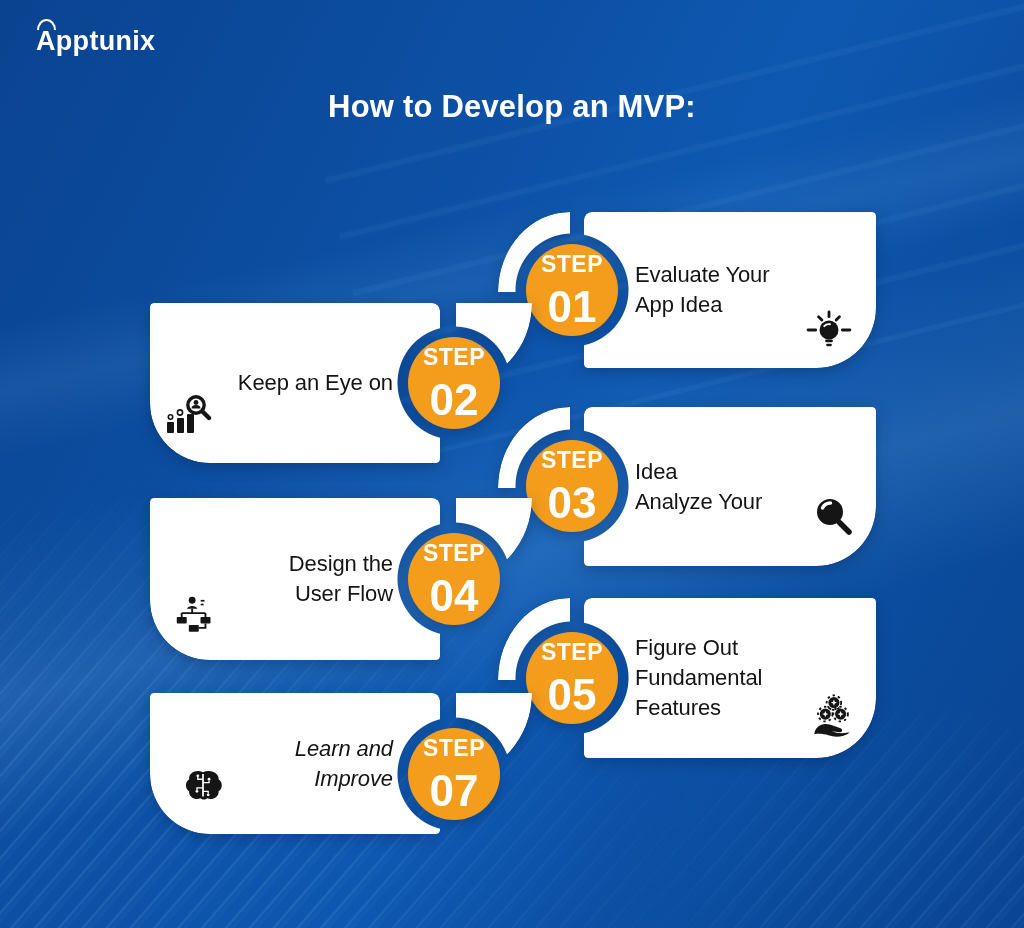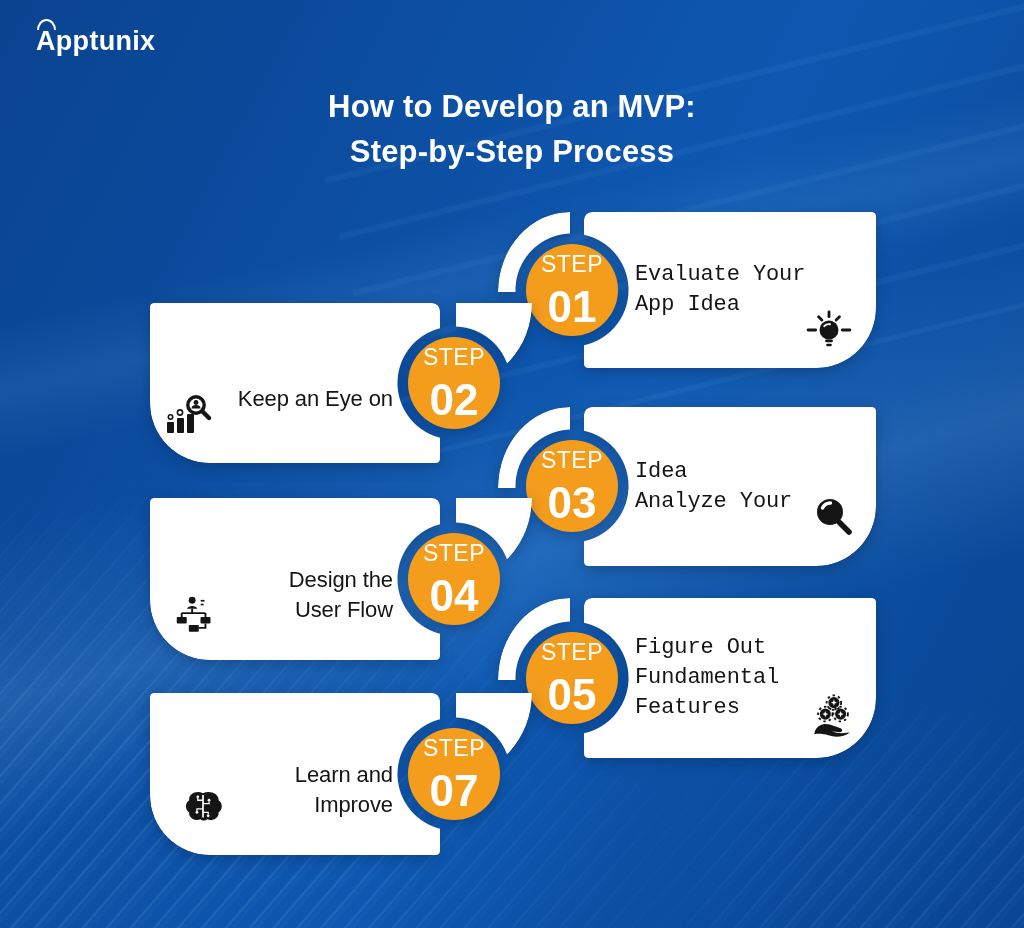--- a/index.html
+++ b/index.html
@@ -45,56 +45,56 @@
   .logo-arc{position:absolute;left:1px;top:-7px;width:15px;height:9px;border:2.5px solid #fff;border-bottom:none;border-radius:50% 50% 0 0/100% 100% 0 0;}
   
   .title{position:absolute;top:84px;left:0;width:100%;text-align:center;color:#fff;font-weight:bold;font-size:31px;line-height:45px;letter-spacing:0.2px;}
   
   .step{filter:drop-shadow(0 4px 7px rgba(3,25,62,0.30));}
   .step .card{
     position:absolute;background:#fff;z-index:2;
     -webkit-mask-image:radial-gradient(circle at var(--nx) var(--ny),transparent 56px,#000 57px);
     mask-image:radial-gradient(circle at var(--nx) var(--ny),transparent 56px,#000 57px);
   }
-  .right .card{border-radius:8px 4px 60px 4px;font-family:Liberation Mono, monospace;}
+  .right .card{border-radius:8px 4px 60px 4px;}
   .left  .card{border-radius:4px 8px 4px 60px;}
   .step .wing{
     position:absolute;background:#fff;z-index:1;
     -webkit-mask-image:radial-gradient(circle at var(--nx) var(--ny),transparent 56px,#000 57px);
     mask-image:radial-gradient(circle at var(--nx) var(--ny),transparent 56px,#000 57px);
   }
   .right .wing{border-top-left-radius:100% 100%;}
   .left  .wing{border-bottom-right-radius:100% 100%;}
   .badge{
     position:absolute;width:92px;height:92px;border-radius:50%;background:#F49C1C;
     color:#fff;display:flex;flex-direction:column;align-items:center;justify-content:center;z-index:3;
   }
-  .badge-step{font-size:23px;font-weight:normal;letter-spacing:0.5px;line-height:1;}
+  .badge-step{font-size:23px;font-weight:bold;letter-spacing:0.5px;line-height:1;}
   .badge-num{font-size:44px;font-weight:bold;line-height:0.95;margin-top:10px;}
   .card-text{position:absolute;top:50%;transform:translateY(-50%);font-size:22px;line-height:30px;color:#151515;letter-spacing:-0.1px;}
   .right .card-text{left:51px;text-align:left;}
-  .left  .card-text{right:47px;text-align:right;margin-top:16px;}
+  .left  .card-text{right:47px;text-align:right;}
   .icon{position:absolute;line-height:0;}
   
   .s1 .card{left:584px;top:212px;width:292px;height:156px;--nx:-12px;--ny:78px;}
   .s1 .wing{left:498px;top:212px;width:72px;height:80px;--nx:74px;--ny:78px;}
   .s1 .badge{left:526px;top:244px;}
   .s2 .card{left:150px;top:303px;width:290px;height:160px;--nx:304px;--ny:80px;}
   .s2 .wing{left:456px;top:303px;width:76px;height:82px;--nx:-2px;--ny:80px;}
   .s2 .badge{left:408px;top:337px;}
   .s3 .card{left:584px;top:407px;width:292px;height:159px;--nx:-12px;--ny:79px;}
   .s3 .wing{left:498px;top:407px;width:72px;height:81px;--nx:74px;--ny:79px;}
   .s3 .badge{left:526px;top:440px;}
   .s4 .card{left:150px;top:498px;width:290px;height:162px;--nx:304px;--ny:81px;}
   .s4 .wing{left:456px;top:498px;width:76px;height:83px;--nx:-2px;--ny:81px;}
   .s4 .badge{left:408px;top:533px;}
   .s5 .card{left:584px;top:598px;width:292px;height:160px;--nx:-12px;--ny:80px;}
   .s5 .wing{left:498px;top:598px;width:72px;height:82px;--nx:74px;--ny:80px;}
   .s5 .badge{left:526px;top:632px;}
-  .s6 .card{left:150px;top:693px;width:290px;height:162px;--nx:304px;--ny:81px;}
+  .s6 .card{left:150px;top:693px;width:290px;height:141px;font-style:italic;--nx:304px;--ny:81px;}
   .s6 .wing{left:456px;top:693px;width:76px;height:83px;--nx:-2px;--ny:81px;}
   .s6 .badge{left:408px;top:728px;}
   .s1 .icon{right:24px;bottom:20px;}
   .s2 .icon{left:16px;bottom:30px;}
   .s3 .icon{right:22px;bottom:28px;}
   .s4 .icon{left:26px;bottom:26px;}
   .s5 .icon{right:22px;bottom:20px;}
   .s6 .icon{left:34px;bottom:27px;}
 </style>
 </head>
@@ -108,21 +108,20 @@
   <div class="bg-layer glow-top"></div>
   <div class="bg-layer arcs-tr"></div>
 
   <div class="logo">
     <span class="logo-arc"></span>
     <span>Apptunix</span>
   </div>
 
   <div class="title">
     <div>How to Develop an MVP:</div>
-    <div>Step-by-Step Process</div>
   </div>
 
   <div class="step s1 right">
     <div class="wing"></div>
     <div class="card">
       <div class="card-text">
         <div>Evaluate Your</div>
         <div>App Idea</div>
       </div>
       <span class="icon">

